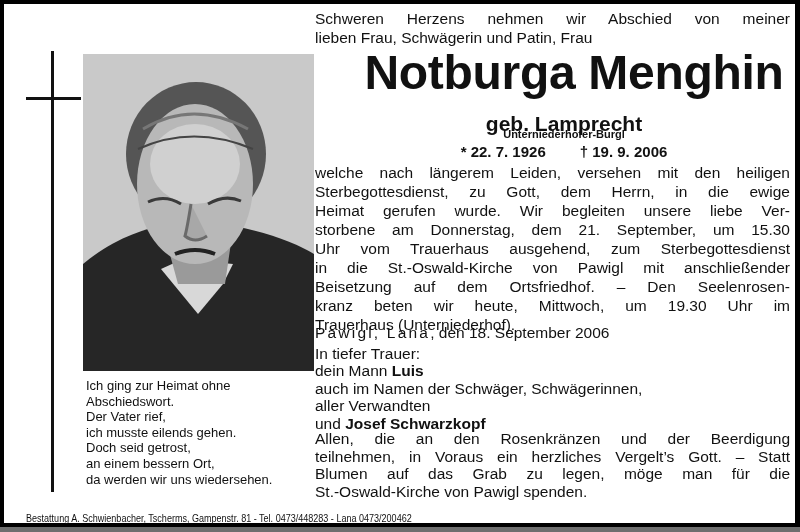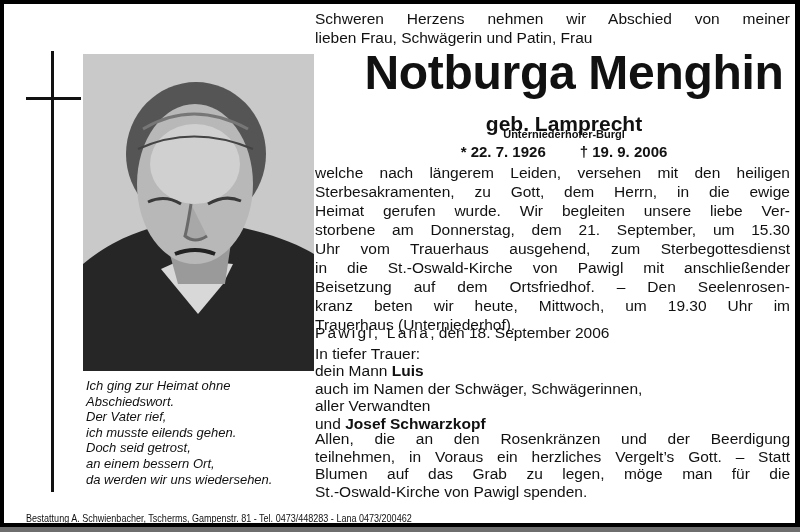--- a/index.html
+++ b/index.html
@@ -58,21 +58,20 @@
       background: #c9c9c9;
       overflow: hidden;
     }
     .photo svg { display: block; }
     
     .poem {
       position: absolute;
       left: 82px;
       top: 374px;
       width: 230px;
-      font-style: italic;
       font-size: 13px;
       line-height: 15.6px;
       color: #111;
     }
     .poem div { white-space: nowrap; }
     
     .right {
       position: absolute;
       left: 311px;
       width: 475px;
@@ -229,21 +228,21 @@
 
   <div class="name">Notburga Menghin</div>
   <div class="maiden">geb. Lamprecht</div>
   <div class="nickname">Unterniederhofer-Burgl</div>
   <div class="dates">
     <span>* 22. 7. 1926</span><span class="gap"></span><span>† 19. 9. 2006</span>
   </div>
 
   <div class="right body-text">
     <div>welche nach längerem Leiden, versehen mit den heiligen</div>
-    <div>Sterbesakramenten, zu Gott, dem Herrn, in die ewige</div>
+    <div>Sterbegottesdienst, zu Gott, dem Herrn, in die ewige</div>
     <div>Heimat gerufen wurde. Wir begleiten unsere liebe Ver-</div>
     <div>storbene am Donnerstag, dem 21. September, um 15.30</div>
     <div>Uhr vom Trauerhaus ausgehend, zum Sterbegottesdienst</div>
     <div>in die St.-Oswald-Kirche von Pawigl mit anschließender</div>
     <div>Beisetzung auf dem Ortsfriedhof. – Den Seelenrosen-</div>
     <div>kranz beten wir heute, Mittwoch, um 19.30 Uhr im</div>
     <div class="last">Trauerhaus (Unterniederhof).</div>
   </div>
 
   <div class="right place-date">

